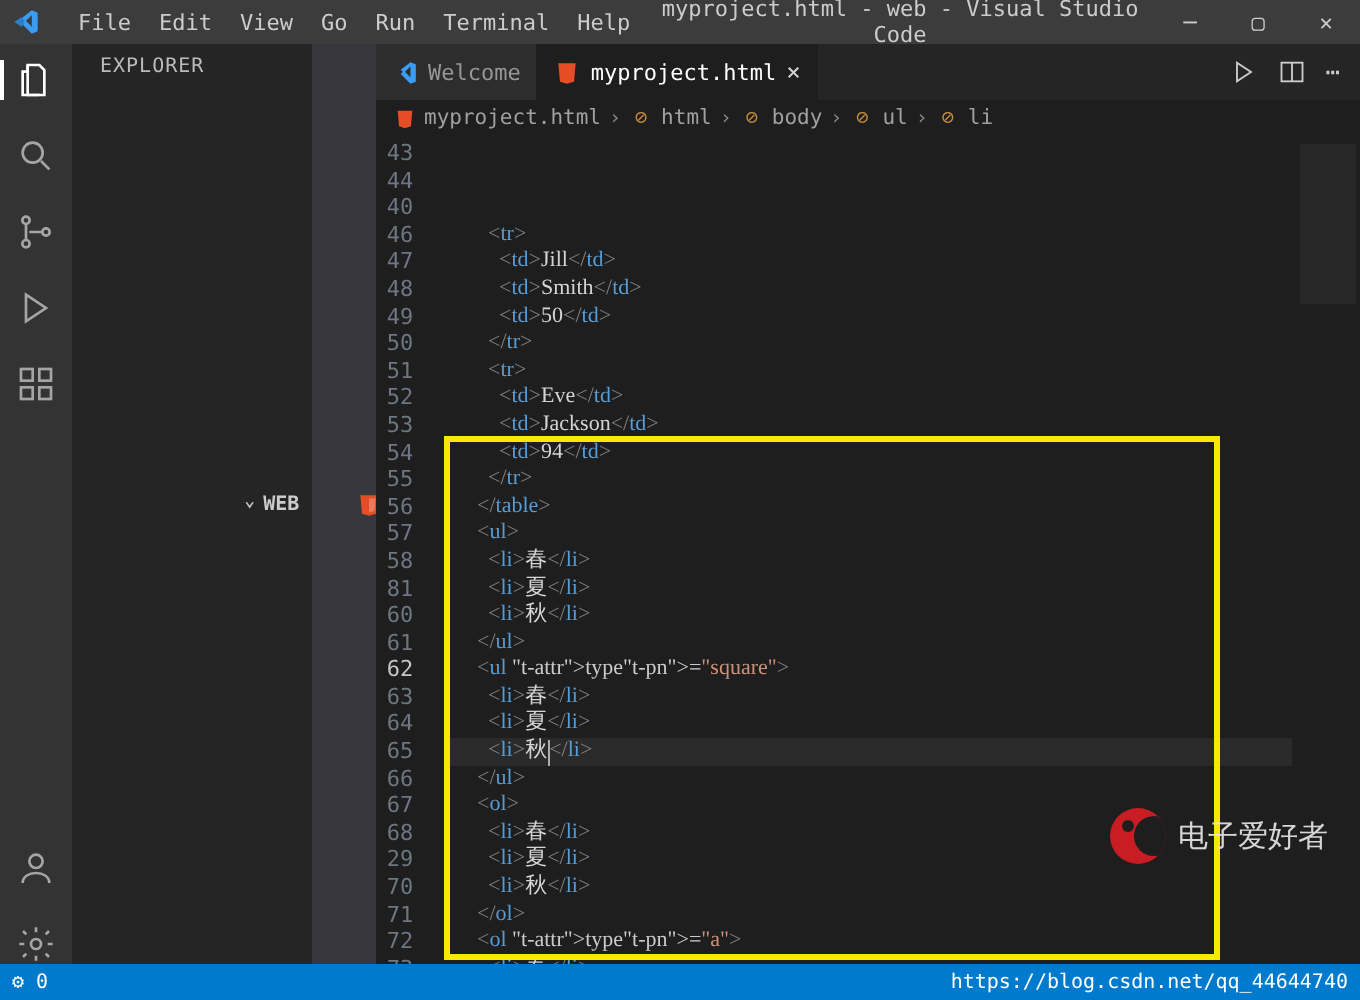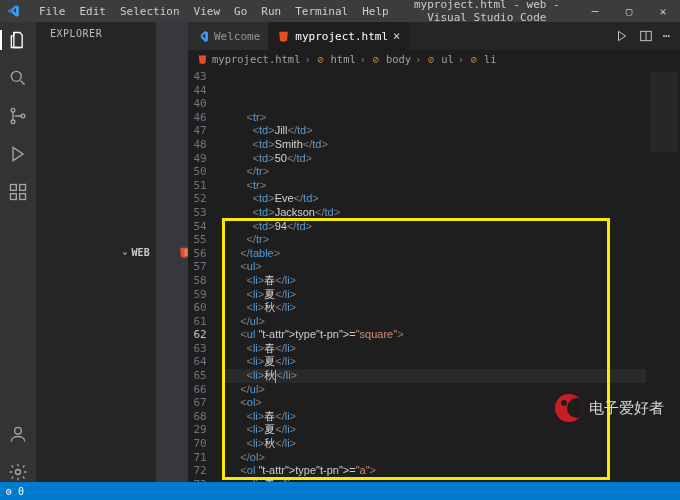--- a/index.html
+++ b/index.html
@@ -74,42 +74,42 @@
   .tab .fi { width:13px; height:13px; display:inline-flex;}
   .tabs .space { flex:1;}
   .tabs .actions { display:flex; align-items:center; gap:10px; padding-right:10px; color:#ccc; font-size:12px;}
   .crumbs { height:18px; font-size:10.5px; color:#a0a0a0; display:flex; align-items:center; padding-left:8px; gap:4px; background:#1e1e1e;}
   .crumbs .sep { font-size:10px; color:#888;}
   .crumbs .ci { width:12px; height:12px; display:inline-flex; align-items:center; justify-content:center;}
   .editor { flex:1; position:relative; display:flex; overflow:hidden;}
   .gutter { width:34px; text-align:center; color:#6e7681; font-family:Consolas, monospace; font-size:11px; padding-right:10px; padding-top:2px; line-height:13.6px;}
   .gutter .ln { display:block; }
   .gutter .ln.cur { color:#c6c6c6;}
-  .code { flex:1; font-family:Liberation Sans, sans-serif; font-size:11px; padding-top:2px; line-height:13.6px; white-space:pre; position:relative;}
+  .code { flex:1; font-family:Liberation Serif, serif; font-size:11px; padding-top:2px; line-height:13.6px; white-space:pre; position:relative;}
   .code .row { display:block; }
   .code .row.cur { background:#2a2a2a; }
   .t-tag { color:#569cd6;}
   .t-str { color:#ce9178;}
   .t-txt { color:#d4d4d4;}
   .t-pn { color:#808080;}
   .cursor { border-left:1px solid #aeafad; display:inline-block; height:13px; vertical-align:bottom;}
   .hlbox { position:absolute; border:3px solid #f7ea00; pointer-events:none; }
   .minimap { width:34px; background:#1e1e1e; position:relative; }
   .minimap .mm { position:absolute; top:4px; right:2px; width:28px; height:80px; background:
      linear-gradient(#2d2d2d, #2d2d2d); opacity:.6;}
   
   .statusbar {
     position:absolute; left:0; right:0; bottom:0; height:18px;
     background:#007acc; color:#fff; font-size:10px;
     display:flex; align-items:center; padding:0 6px; gap:10px;
   }
   .statusbar .sp { flex:1;}
   
   .watermark {
-    position:absolute; right:16px; bottom:60px;
+    position:absolute; right:16px; bottom:50px;
     display:flex; align-items:center; gap:6px;
     color:#e6e6e6; font-size:15px; font-family: "Microsoft YaHei", sans-serif;
     opacity:.92; pointer-events:none;
   }
   .watermark .logo {
     width:28px; height:28px; border-radius:50%;
     background:#d71d24; position:relative; overflow:hidden;
   }
   .watermark .logo::before{
     content:""; position:absolute; width:20px; height:20px; border-radius:50%;
@@ -128,21 +128,20 @@
 <div class="titlebar">
   <span class="vs-logo">
     <svg viewBox="0 0 24 24" width="14" height="14">
         <path fill="#3a9cf2" d="M17 2l5 2v16l-5 2-9-9 3-3 6 6V6l-6 6-3-3z"></path>
         <path fill="#2f7ec9" d="M8 8L2 12l6 4 3-3-3-1 3-1z"></path>
       </svg>
   </span>
   <div class="menu">
     <span>File</span>
     <span>Edit</span>
-    <span>Selection</span>
     <span>View</span>
     <span>Go</span>
     <span>Run</span>
     <span>Terminal</span>
     <span>Help</span>
   </div>
   <div class="title">myproject.html - web - Visual Studio Code</div>
   <div class="winctrl">
     <div>─</div>
     <div>▢</div>
@@ -290,21 +289,21 @@
         <span class="ln">49</span>
         <span class="ln">50</span>
         <span class="ln">51</span>
         <span class="ln">52</span>
         <span class="ln">53</span>
         <span class="ln">54</span>
         <span class="ln">55</span>
         <span class="ln">56</span>
         <span class="ln">57</span>
         <span class="ln">58</span>
-        <span class="ln">59</span>
+        <span class="ln">81</span>
         <span class="ln">60</span>
         <span class="ln">61</span>
         <span class="ln cur">62</span>
         <span class="ln">63</span>
         <span class="ln">64</span>
         <span class="ln">65</span>
         <span class="ln">66</span>
         <span class="ln">67</span>
         <span class="ln">68</span>
         <span class="ln">29</span>
@@ -323,13 +322,14 @@
 
   <div class="watermark">
     <div class="logo"></div>
     <span>电子爱好者</span>
   </div>
 </div>
 
 <div class="statusbar">
   <span>⚙ 0</span>
   <div class="sp"></div>
+  <span>https://blog.csdn.net/qq_44644740</span>
 </div>
 
 </body></html>

